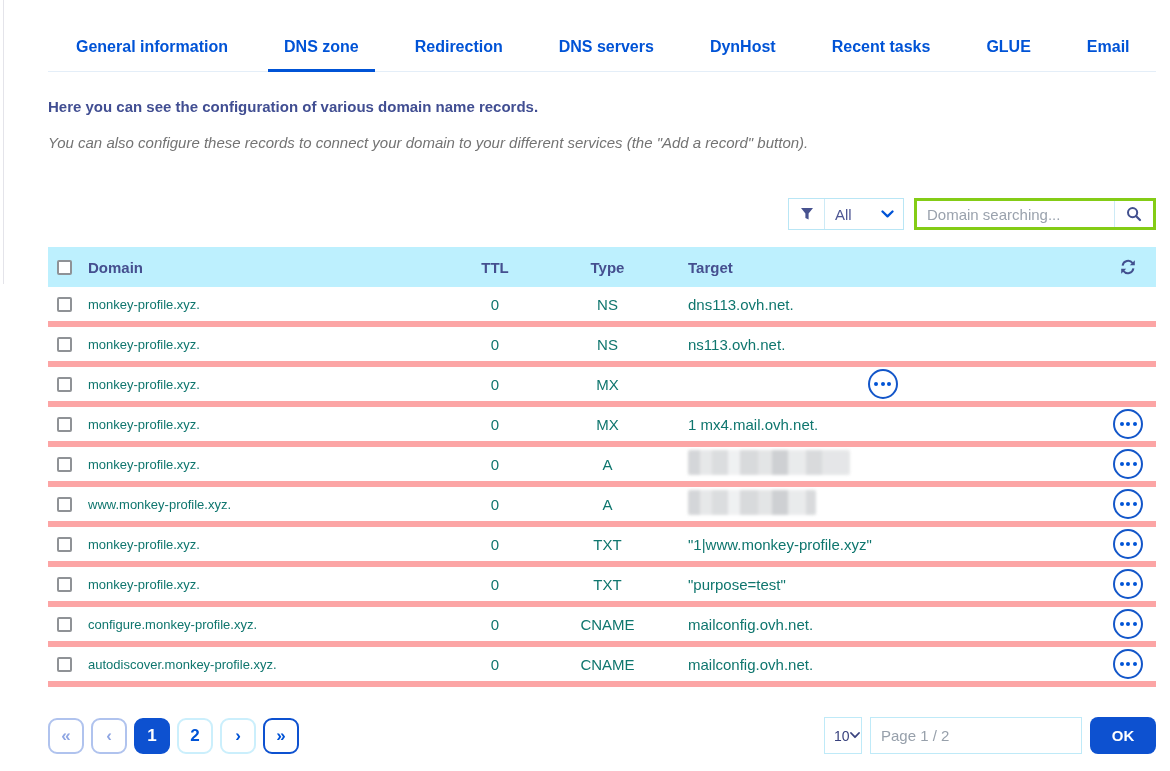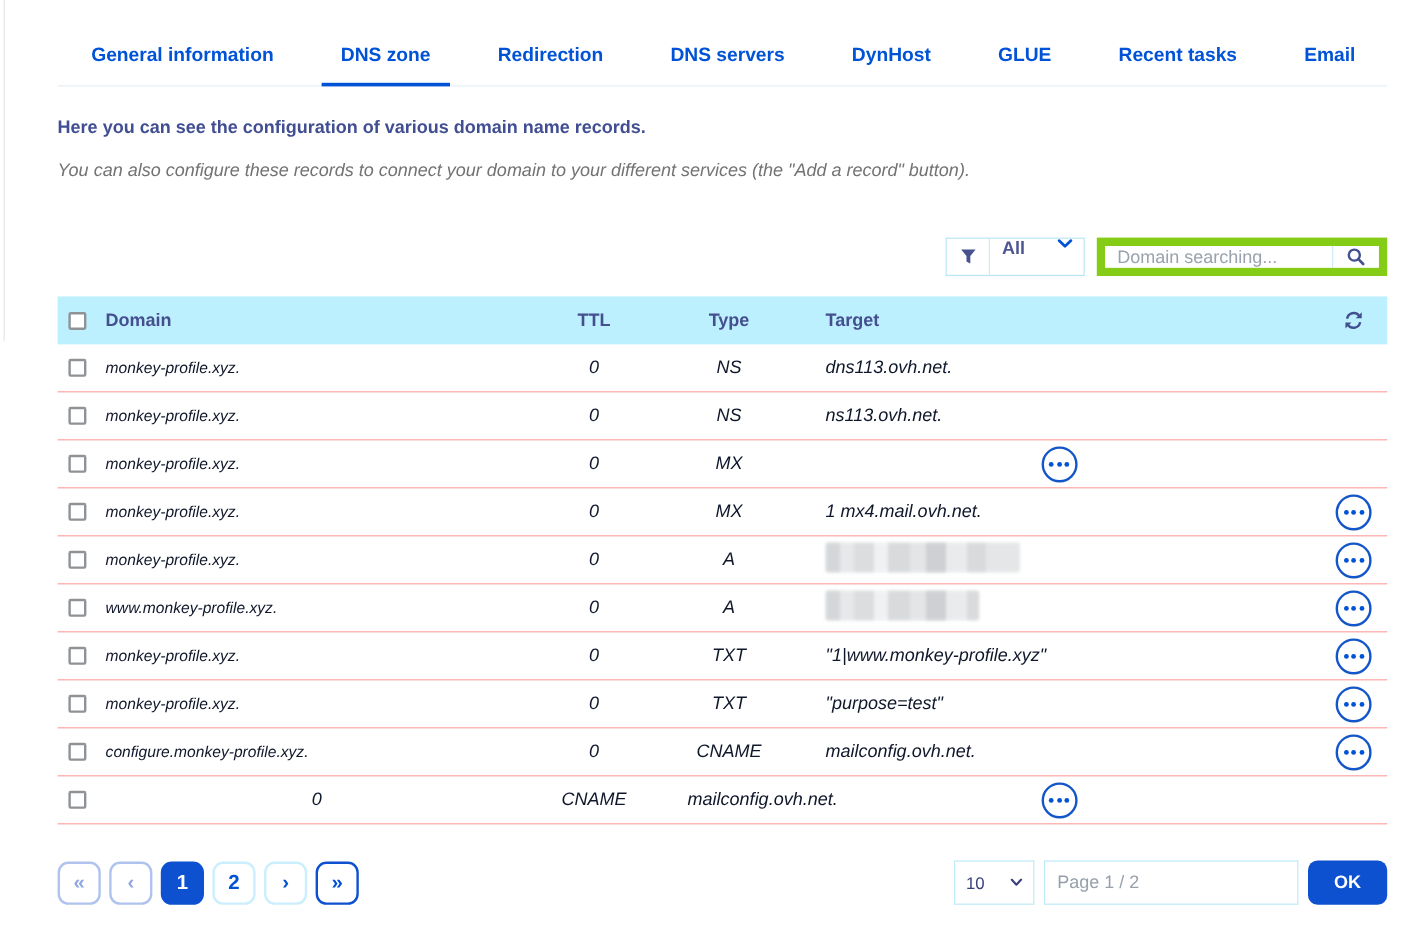--- a/index.html
+++ b/index.html
@@ -16,34 +16,34 @@
   .tabs { display:flex; align-items:flex-end; border-bottom:1px solid #e4eef8; padding-top:30px; white-space:nowrap; }
   .tab { position:relative; font-weight:bold; font-size:16px; color:#0053d6; padding:8px 28px 15px; cursor:pointer; }
   .tab.active::after { content:""; position:absolute; left:12px; right:12px; bottom:-1px; height:3px; background:#0053d6; }
 
   
   .intro-heading { margin:26px 0 0; font-size:15px; font-weight:bold; color:#414e92; }
   .intro-desc { margin:19px 0 0; font-size:15px; color:#737373;font-style:italic; }
 
   
   .toolbar { display:flex; justify-content:flex-end; gap:10px; margin-top:47px; }
-  .filter-group { display:flex; width:116px; height:32px; border:1px solid #b9e6f5; background:#fff; cursor:pointer;font-weight:bold; }
+  .filter-group { display:flex; align-items:center; width:116px; height:32px; border:1px solid #b9e6f5; background:#fff; cursor:pointer; }
   .filter-icon-seg { width:36px; align-self:stretch; display:flex; align-items:center; justify-content:center; border-right:1px solid #cdeaf6; }
   .filter-value { flex:1; padding-left:10px; font-size:15px; color:#4d5693; }
   .filter-chevron { display:flex; padding-right:9px; }
-  .search-group { display:flex; width:242px; height:32px; border:7px solid #84cc16; background:#fff; }
+  .search-group { display:flex; width:242px; height:32px; border:3px solid #84cc16; background:#fff; }
   .search-input { flex:1; min-width:0; border:none; outline:none; padding:0 10px; font-size:15px; color:#4d5693; font-family:inherit; }
   .search-input::placeholder { color:#9aa2ad; }
   .search-btn { width:39px; background:#fff; border:none; border-left:1px solid #cdeaf6; display:flex; align-items:center; justify-content:center; cursor:pointer; }
 
   
   .table { margin-top:17px; }
   .thead, .trow { display:grid; grid-template-columns:40px 352px 110px 115px 1fr 56px; height:40px; align-items:center; }
   .thead { background:#bdf0fe; font-weight:bold; font-size:15px; color:#454f8f; }
-  .trow { border-bottom:1px solid #fca5a5; font-size:15px; color:#0f172a;font-style:italic; }
+  .trow { border-bottom:6px solid #fca5a5; font-size:15px; color:#0f766e; }
   .cell-check { padding-left:9px; display:flex; }
   .checkbox { width:15px; height:15px; border:2px solid #8f9296; border-radius:2px; background:#fff; display:inline-block; cursor:pointer; }
   .cell-domain { font-size:13px; }
   .cell-ttl, .cell-type { text-align:center; }
   .cell-target { padding-left:23px; }
   .cell-actions { display:flex; justify-content:center; }
   .refresh-btn { background:none; border:none; padding:0; margin:0 auto; display:flex; cursor:pointer; }
   .ellipsis-btn { width:30px; height:30px; border-radius:50%; border:2px solid #1356c9; background:#fff;
     display:flex; align-items:center; justify-content:center; gap:2.5px; padding:0; cursor:pointer; }
   .dot { width:4px; height:4px; border-radius:50%; background:#0053d6; }
@@ -55,42 +55,42 @@
   
   .footer { display:flex; justify-content:space-between; align-items:center; margin-top:30px; }
   .pagination { display:flex; gap:7px; }
   .pg-btn { width:36px; height:36px; border-radius:9px; background:#fff; display:flex; align-items:center; justify-content:center;
     font-size:17px; font-weight:bold; font-family:inherit; cursor:pointer; padding:0; }
   .pg-disabled { border:2px solid #b0c3ee; color:#8fa6e3; }
   .pg-active { border:2px solid #0d51d0; background:#0d51d0; color:#fff; }
   .pg-default { border:2px solid #cbeffc; color:#0053d6; }
   .pg-outlined { border:2px solid #0d51d0; color:#0053d6; }
   .footer-right { display:flex; align-items:center; gap:8px; }
-  .page-size { width:67px; height:37px; border:1px solid #bfeaf8; background:#fff; display:flex; align-items:center;
+  .page-size { width:38px; height:37px; border:1px solid #bfeaf8; background:#fff; display:flex; align-items:center;
     justify-content:space-between; padding:0 9px; font-size:14px; color:#39427e; cursor:pointer; }
   .page-input { width:212px; height:37px; border:1px solid #bfeaf8; padding:0 10px; font-size:15px; color:#737373; font-family:inherit; outline:none; }
   .page-input::placeholder { color:#97a0ab; }
   .ok-btn { width:66px; height:37px; border:none; border-radius:8px; background:#0d51d0; color:#fff;
     font-weight:bold; font-size:15px; font-family:inherit; cursor:pointer; }
 </style>
 </head>
 <body>
 
 <div class="left-edge"></div>
 
 <div class="page">
 
   <nav class="tabs" id="tabs">
       <div class="tab">General information</div>
       <div class="tab active">DNS zone</div>
       <div class="tab">Redirection</div>
       <div class="tab">DNS servers</div>
       <div class="tab">DynHost</div>
+      <div class="tab">Recent tasks</div>
       <div class="tab">GLUE</div>
-      <div class="tab">Recent tasks</div>
       <div class="tab">Email</div>
     </nav>
 
   <p class="intro-heading">Here you can see the configuration of various domain name records.</p>
   <p class="intro-desc">You can also configure these records to connect your domain to your different services (the "Add a record" button).</p>
 
   <div class="toolbar">
     <div class="filter-group">
       <span class="filter-icon-seg">
         <svg width="14" height="14" viewBox="0 0 14 14">
@@ -268,20 +268,21 @@
               <span class="dot"></span>
               <span class="dot"></span>
               <span class="dot"></span>
             </button>
           </span>
         </div>
         <div class="trow">
           <span class="cell-check">
             <span class="checkbox"></span>
           </span>
+          <span class="cell-domain">autodiscover.monkey-profile.xyz.</span>
           <span class="cell-ttl">0</span>
           <span class="cell-type">CNAME</span>
           <span class="cell-target">mailconfig.ovh.net.</span>
           <span class="cell-actions">
             <button class="ellipsis-btn">
               <span class="dot"></span>
               <span class="dot"></span>
               <span class="dot"></span>
             </button>
           </span>

